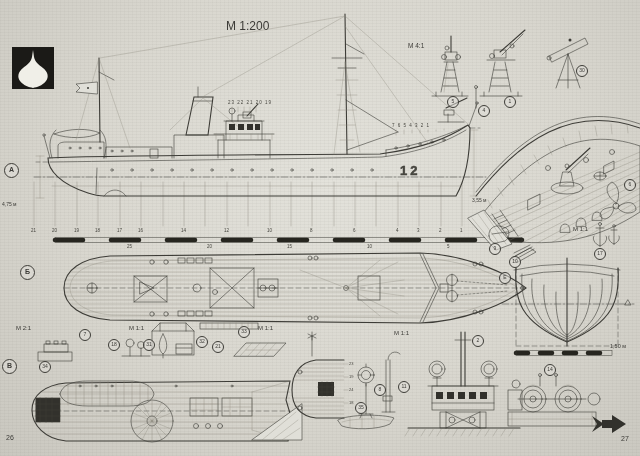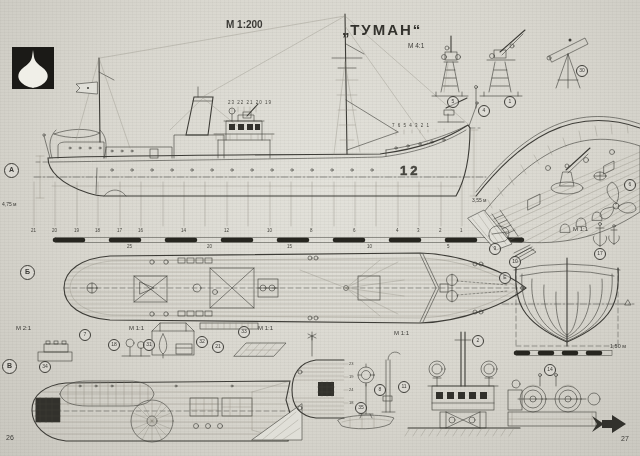--- a/index.html
+++ b/index.html
@@ -449,22 +449,21 @@
     <polygon class="fdark" points="602,420 612,420 612,415 626,424 612,433 612,428 602,428"></polygon>
   </g>
 </svg>
 
 <div class="logo">
   <svg width="42" height="42" viewBox="0 0 42 42">
     <path fill="#f0efe8" stroke="none" d="M21,3 L22,10 C23,15 27,18 31,21 C36,25 37,30 34,34 C30,39 25,40 21,41 C17,40 12,39 8,34 C5,30 6,25 11,21 C15,18 19,15 20,10 Z"></path>
   </svg>
 </div>
 
-<div class="lbl" style="left:226px;top:20px;font-size:10px;font-weight:bold;text-align:right;">М 1:200</div>
-<div class="lbl title" style="left:342px;top:22px;">„ТУМАН“</div>
+<div class="lbl" style="left:226px;top:20px;font-size:12px;font-weight:normal;text-align:right;">М 1:200</div>
 <div class="lbl" style="left:408px;top:43px;font-size:6.5px;">М 4:1</div>
 
 <div class="lbl hullnum" style="left:400px;top:164px;">12</div>
 <div class="lbl" style="left:2px;top:202px;font-size:5px;">4,75 м</div>
 <div class="lbl" style="left:472px;top:198px;font-size:5px;">3,55 м</div>
 <div class="lbl tiny" style="left:228px;top:101px;">23 22 21 20 19</div>
 <div class="lbl tiny" style="left:392px;top:124px;">7 6 5 4 3 2 1</div>
 
 <span class="fnum" style="left:31px;top:229px;">21</span>
 <span class="fnum" style="left:52px;top:229px;">20</span>

